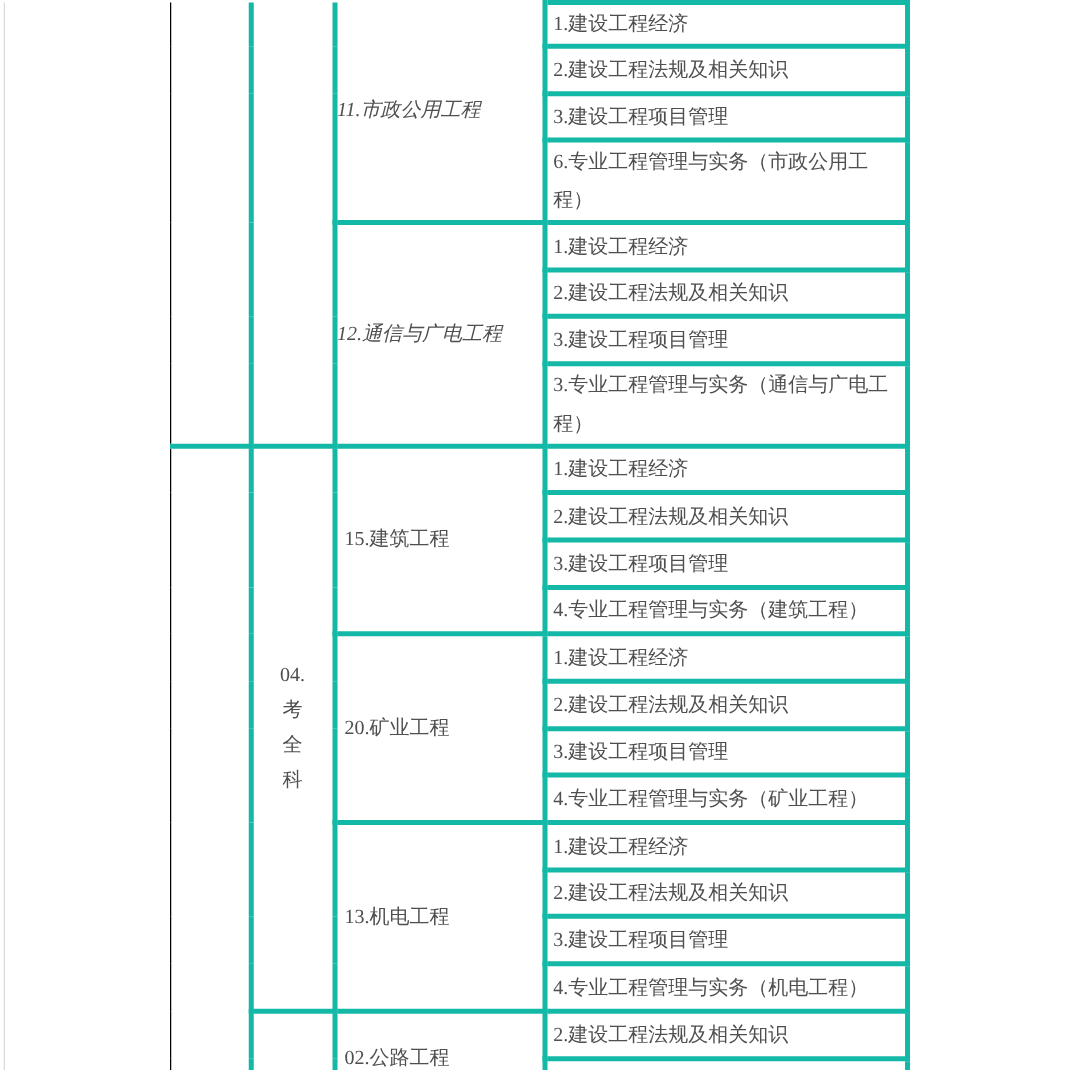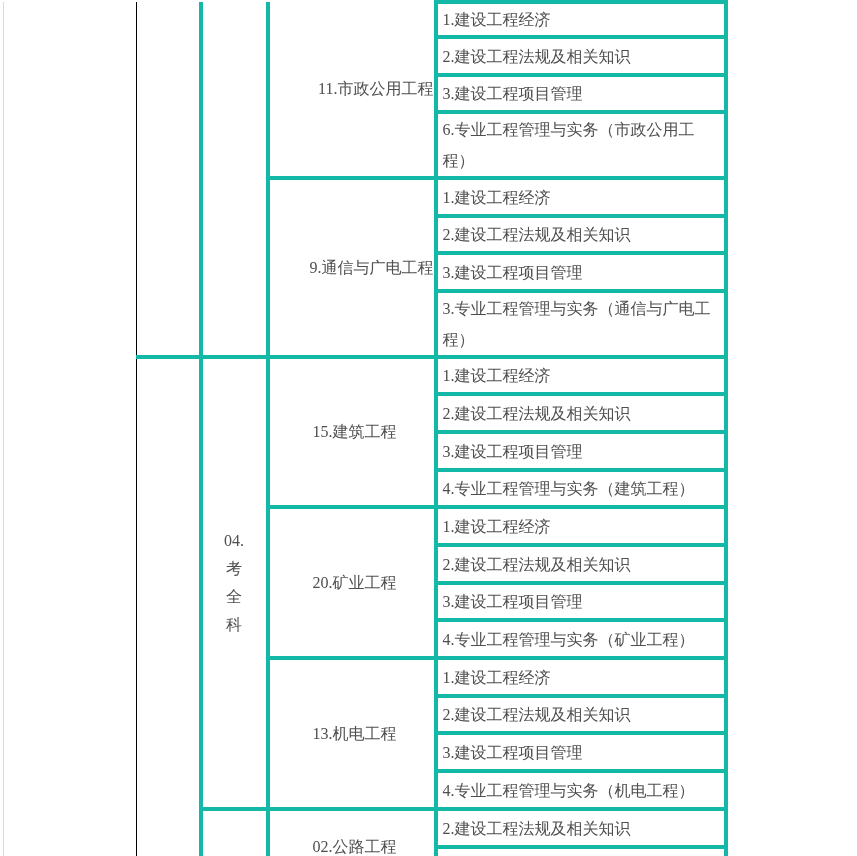--- a/index.html
+++ b/index.html
@@ -14,22 +14,22 @@
   
   td.c1{border:none;border-left:1px solid #d9d9d9;border-right:1px solid #000000;}
   
   td.c2{border-left:1px solid #000000;}
   td.cut-top{border-top:none;}
   td.cut-bottom{border-bottom:none;}
   
   td.c3{text-align:center;white-space:pre-line;line-height:28px;margin-top:12px;}
   
   td.c4{line-height:22px;}
-  td.al-c{text-align:right;}
-  td.al-l{text-align:center;padding-left:6px;}
+  td.al-c{text-align:left;font-style:italic;}
+  td.al-l{text-align:left;padding-left:6px;}
   
   td.c5{text-align:left;padding-left:5px;padding-right:2px;}
   tr.h35{height:35px;} tr.h37{height:37px;}
   tr.h38{height:38px;} tr.h66{height:66px;}
 </style>
 </head>
 <body>
 
 <div class="page">
   <table class="exam">
@@ -53,21 +53,21 @@
       <td class="c5">2.建设工程法规及相关知识</td>
     </tr>
     <tr class="h37">
       <td class="c5">3.建设工程项目管理</td>
     </tr>
     <tr class="h38">
       <td class="c5">6.专业工程管理与实务（市政公用工程）</td>
     </tr>
 
     <tr class="h38">
-      <td class="c4 al-c" rowspan="4">9.通信与广电工程</td>
+      <td class="c4 al-c" rowspan="4">12.通信与广电工程</td>
       <td class="c5">1.建设工程经济</td>
     </tr>
     <tr class="h37">
       <td class="c5">2.建设工程法规及相关知识</td>
     </tr>
     <tr class="h38">
       <td class="c5">3.建设工程项目管理</td>
     </tr>
     <tr class="h66">
       <td class="c5">3.专业工程管理与实务（通信与广电工程）</td>

